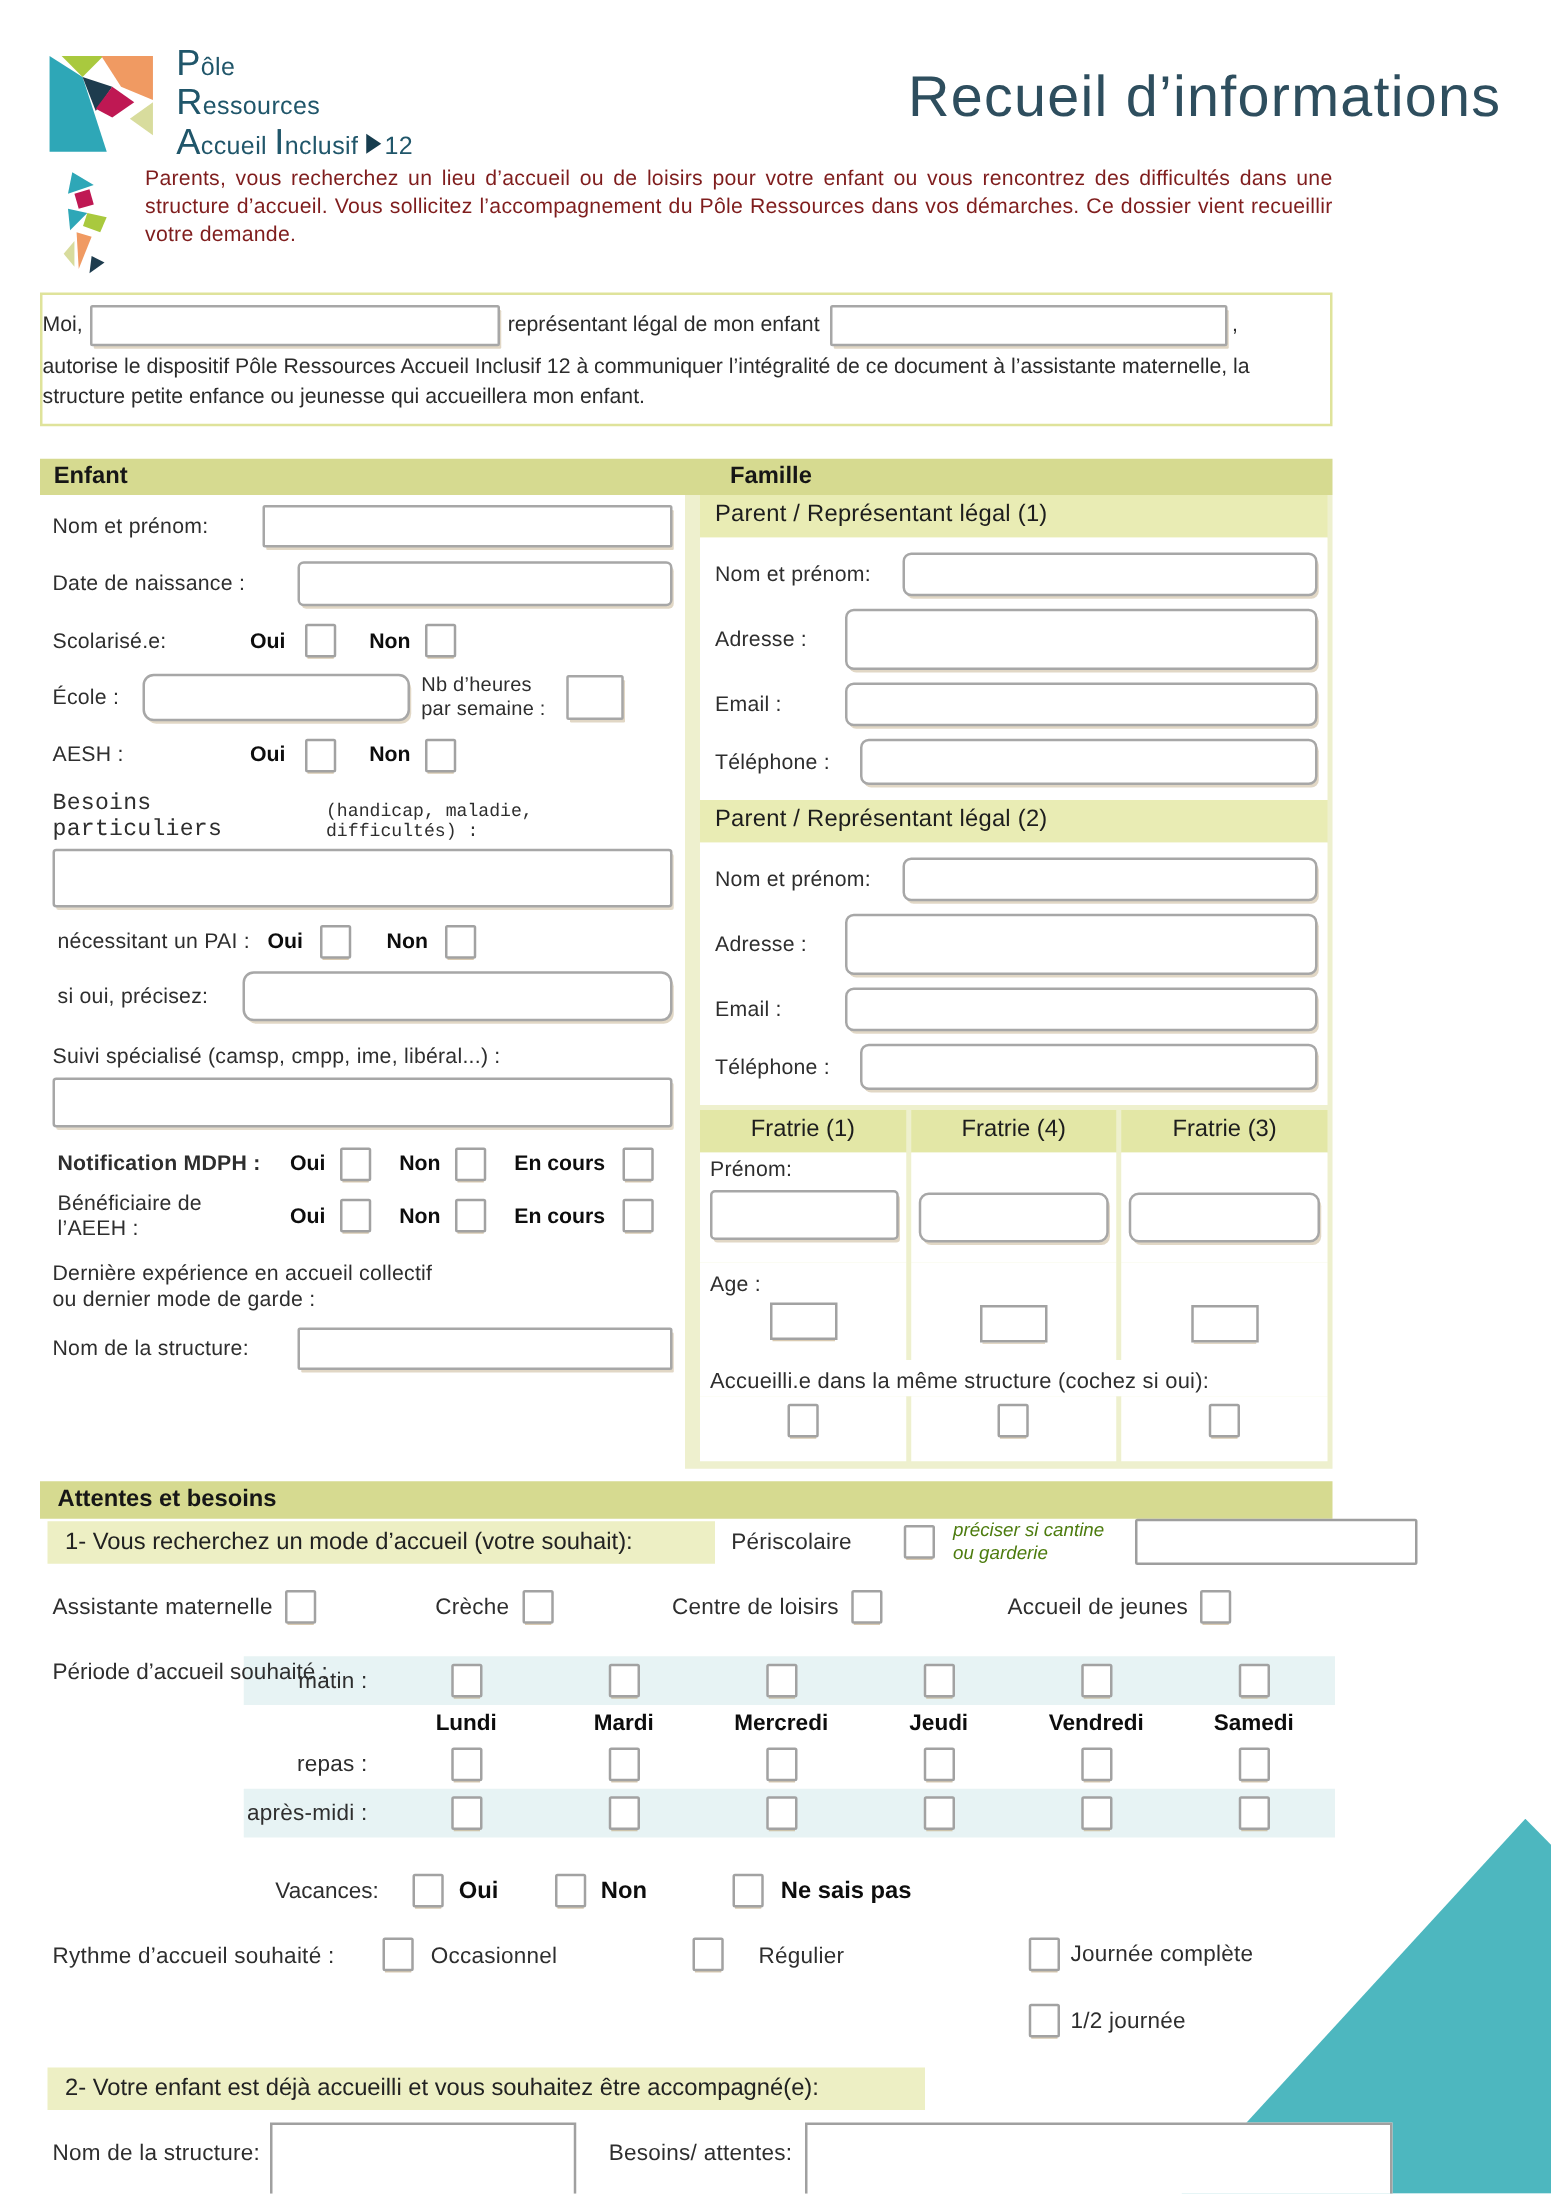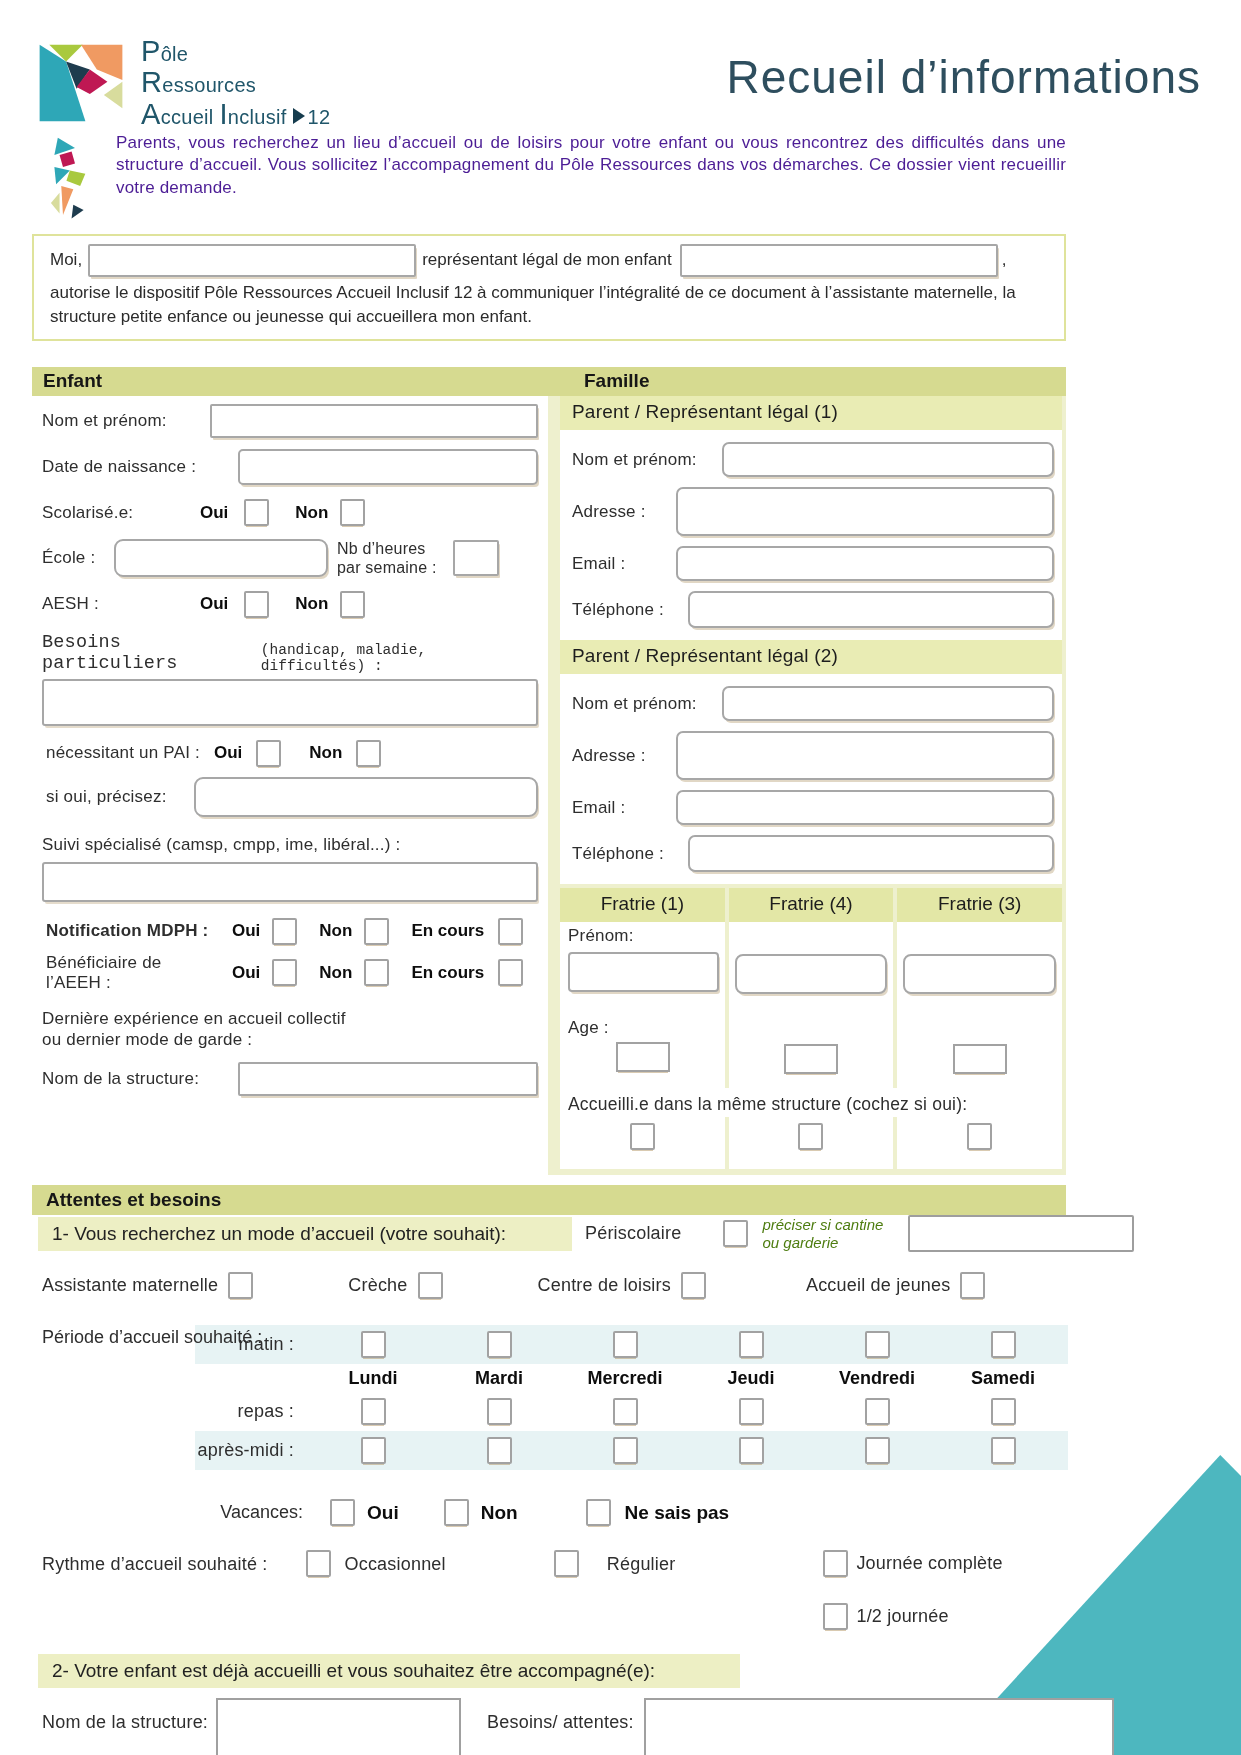--- a/index.html
+++ b/index.html
@@ -20,26 +20,26 @@
   .brand { margin-left:16px; line-height:1.08; color:#20566a; font-size:20px; letter-spacing:.3px; }
   .brand .cap { font-size:29px; font-weight:400; }
   .brand .tri { display:inline-block; width:0; height:0; border-top:8px solid transparent;
                 border-bottom:8px solid transparent; border-left:12px solid #163c4e; margin:0 3px 0 6px; }
   .page-title { margin-left:auto; margin-top:14px; font-size:46px; font-weight:400;
                 color:#2e4e5e; letter-spacing:1px; }
 
   
   .intro { display:flex; margin: 2px 40px 0 46px; }
   .figure-svg { width:46px; height:86px; flex:none; margin-top:4px; }
-  .intro p { margin-left:24px; width:950px; color:#4c1d95; font-size:17px;
+  .intro p { margin-left:24px; width:950px; color:#7f1d1d; font-size:17px;
              line-height:1.32; text-align:justify; letter-spacing:.2px; }
 
   
   .consent { margin: 12px 0 0 32px; width:1034px; border:2px solid #dfe39b;
-             padding: 8px 16px 10px; font-size:17px; line-height:1.42; color:#2b2b2b; }
+             padding: 8px 0 10px; font-size:17px; line-height:1.42; color:#2b2b2b; }
   .consent-line1 { display:flex; align-items:center; }
   .consent-line1 .txt { white-space:pre; }
   .inp { border:2px solid #a7a7a7; border-radius:5px; background:#fff; font:inherit;
          box-shadow: 2px 3px 0 -1px rgba(180,155,110,.4); padding:0 8px; }
   .consent .inp1 { width:328px; height:33px; margin:0 6px; border-radius:2px; }
   .consent .inp2 { width:318px; height:33px; margin:0 4px 0 8px; border-radius:2px; }
   .consent p.rest { margin-top:4px; }
 
   
   .band { margin:26px 0 0 32px; width:1034px; height:29px; background:#d6da90;

